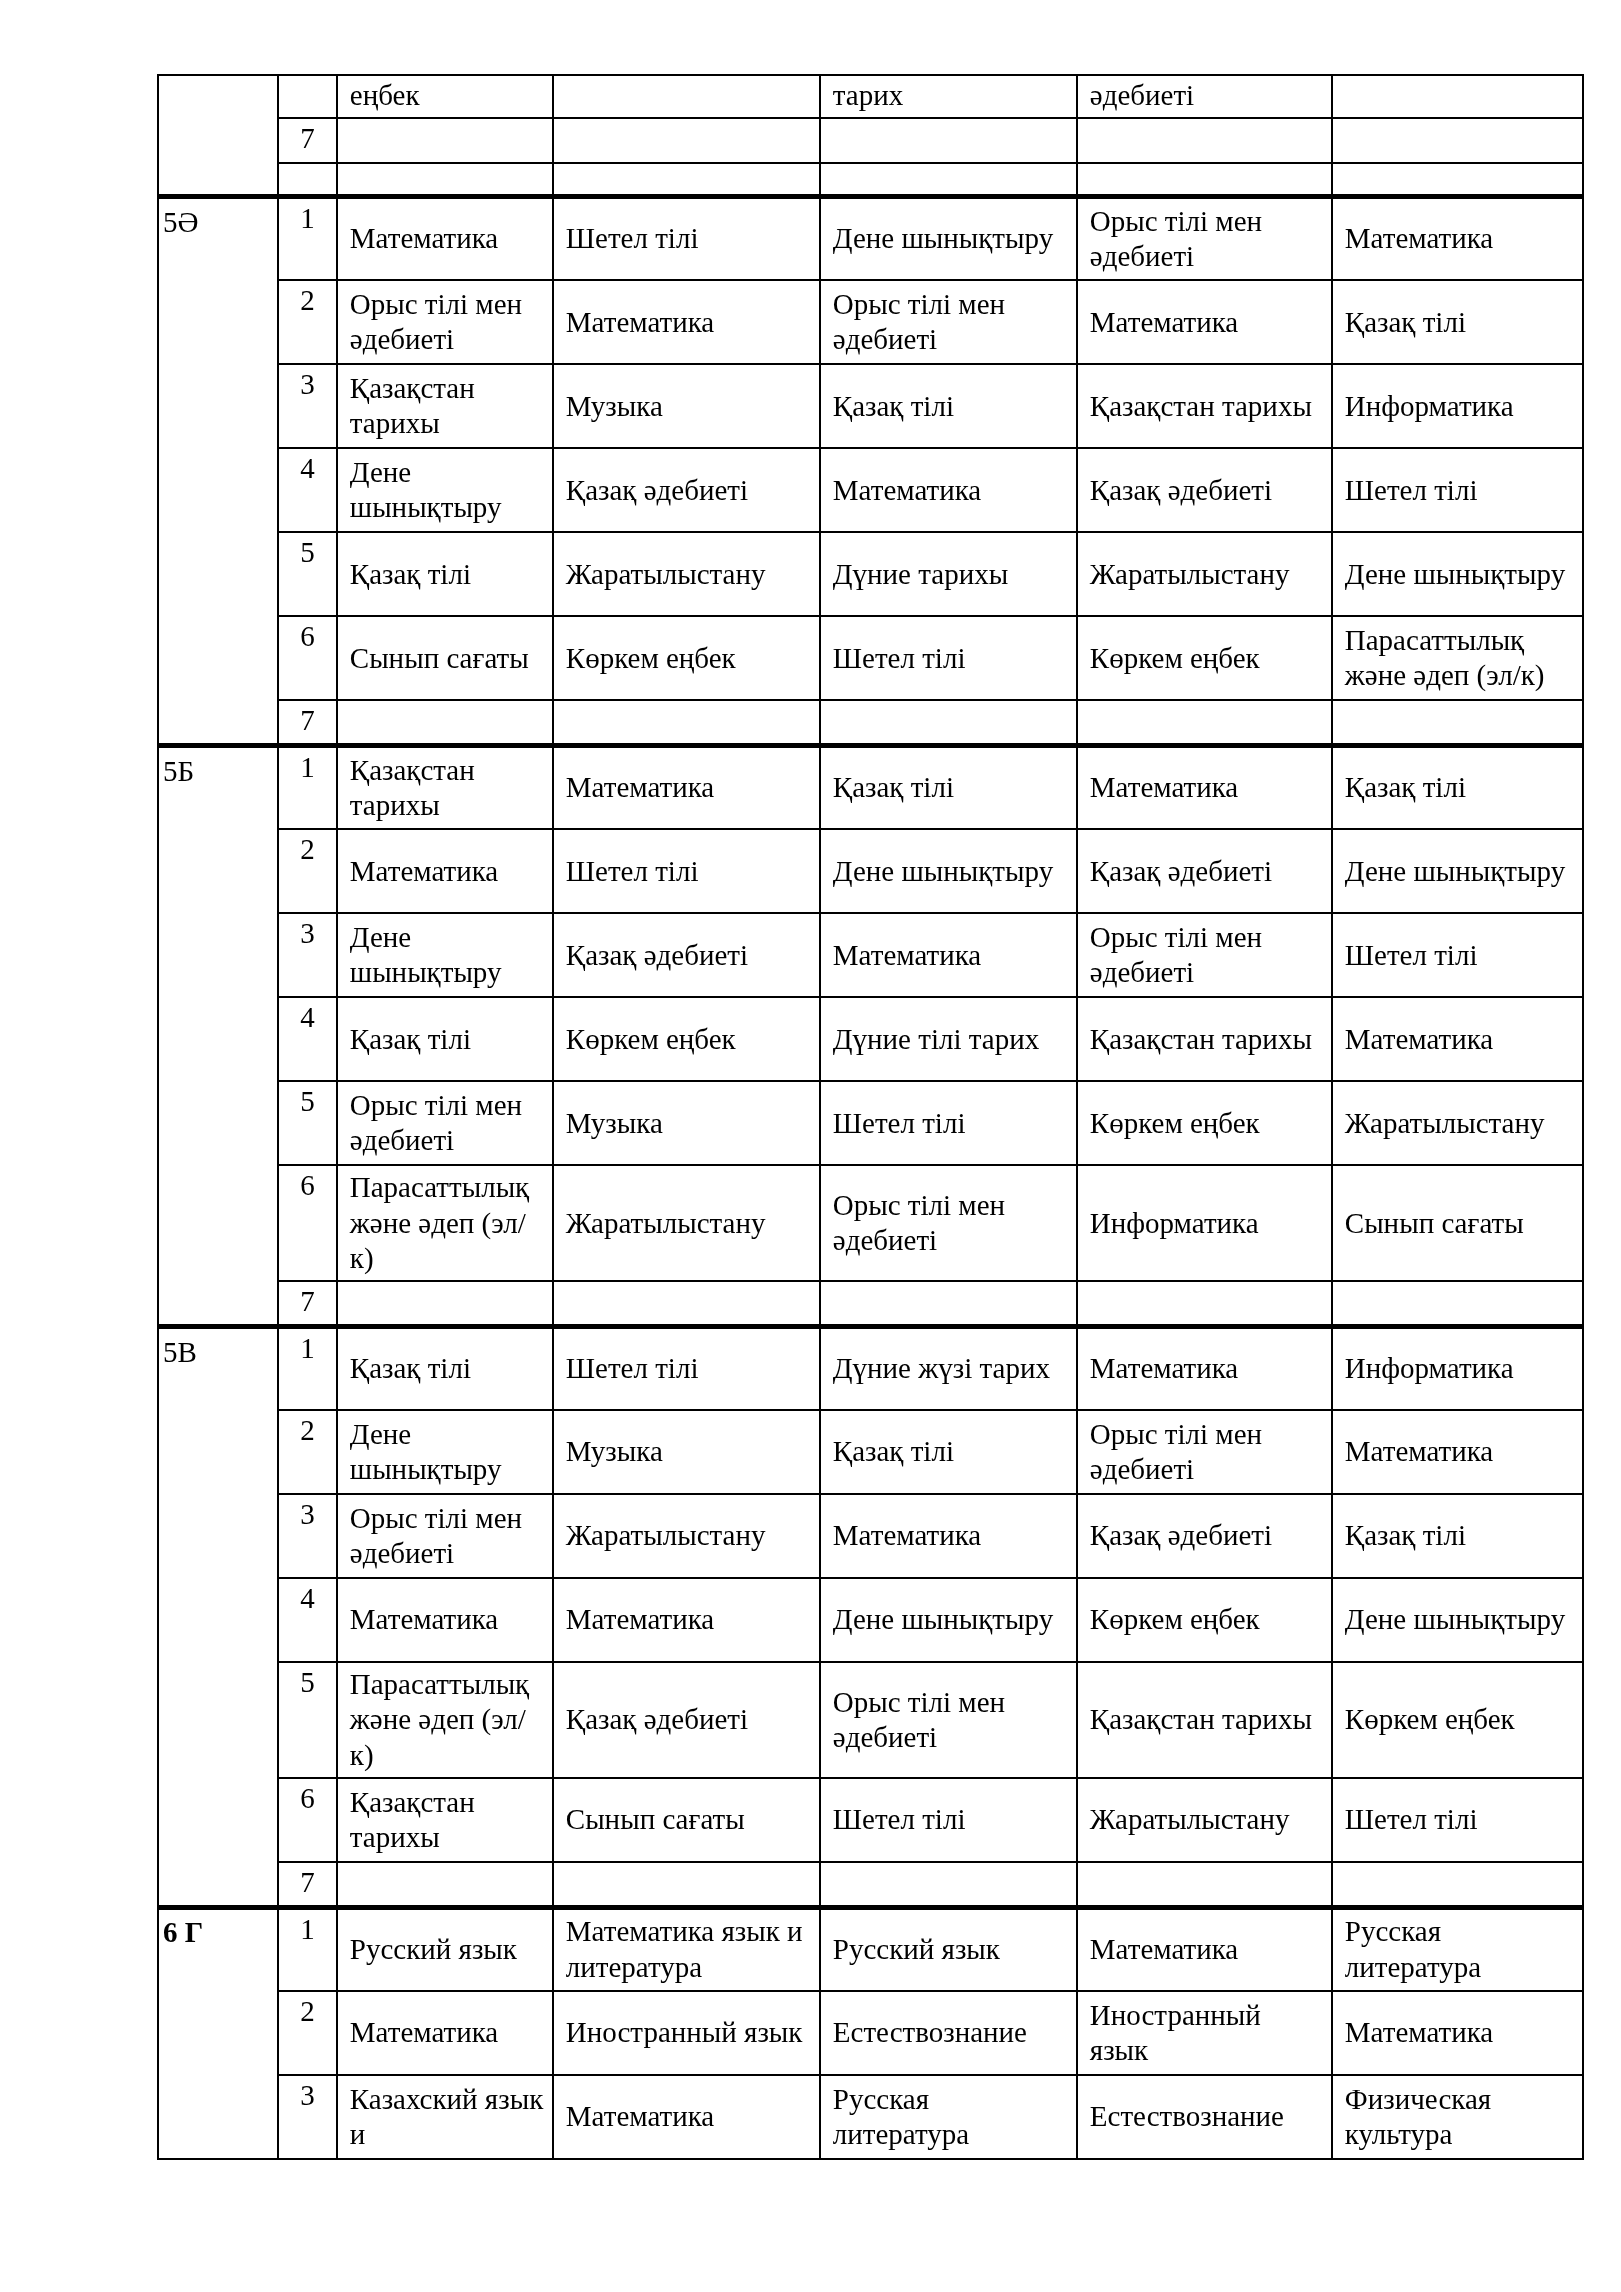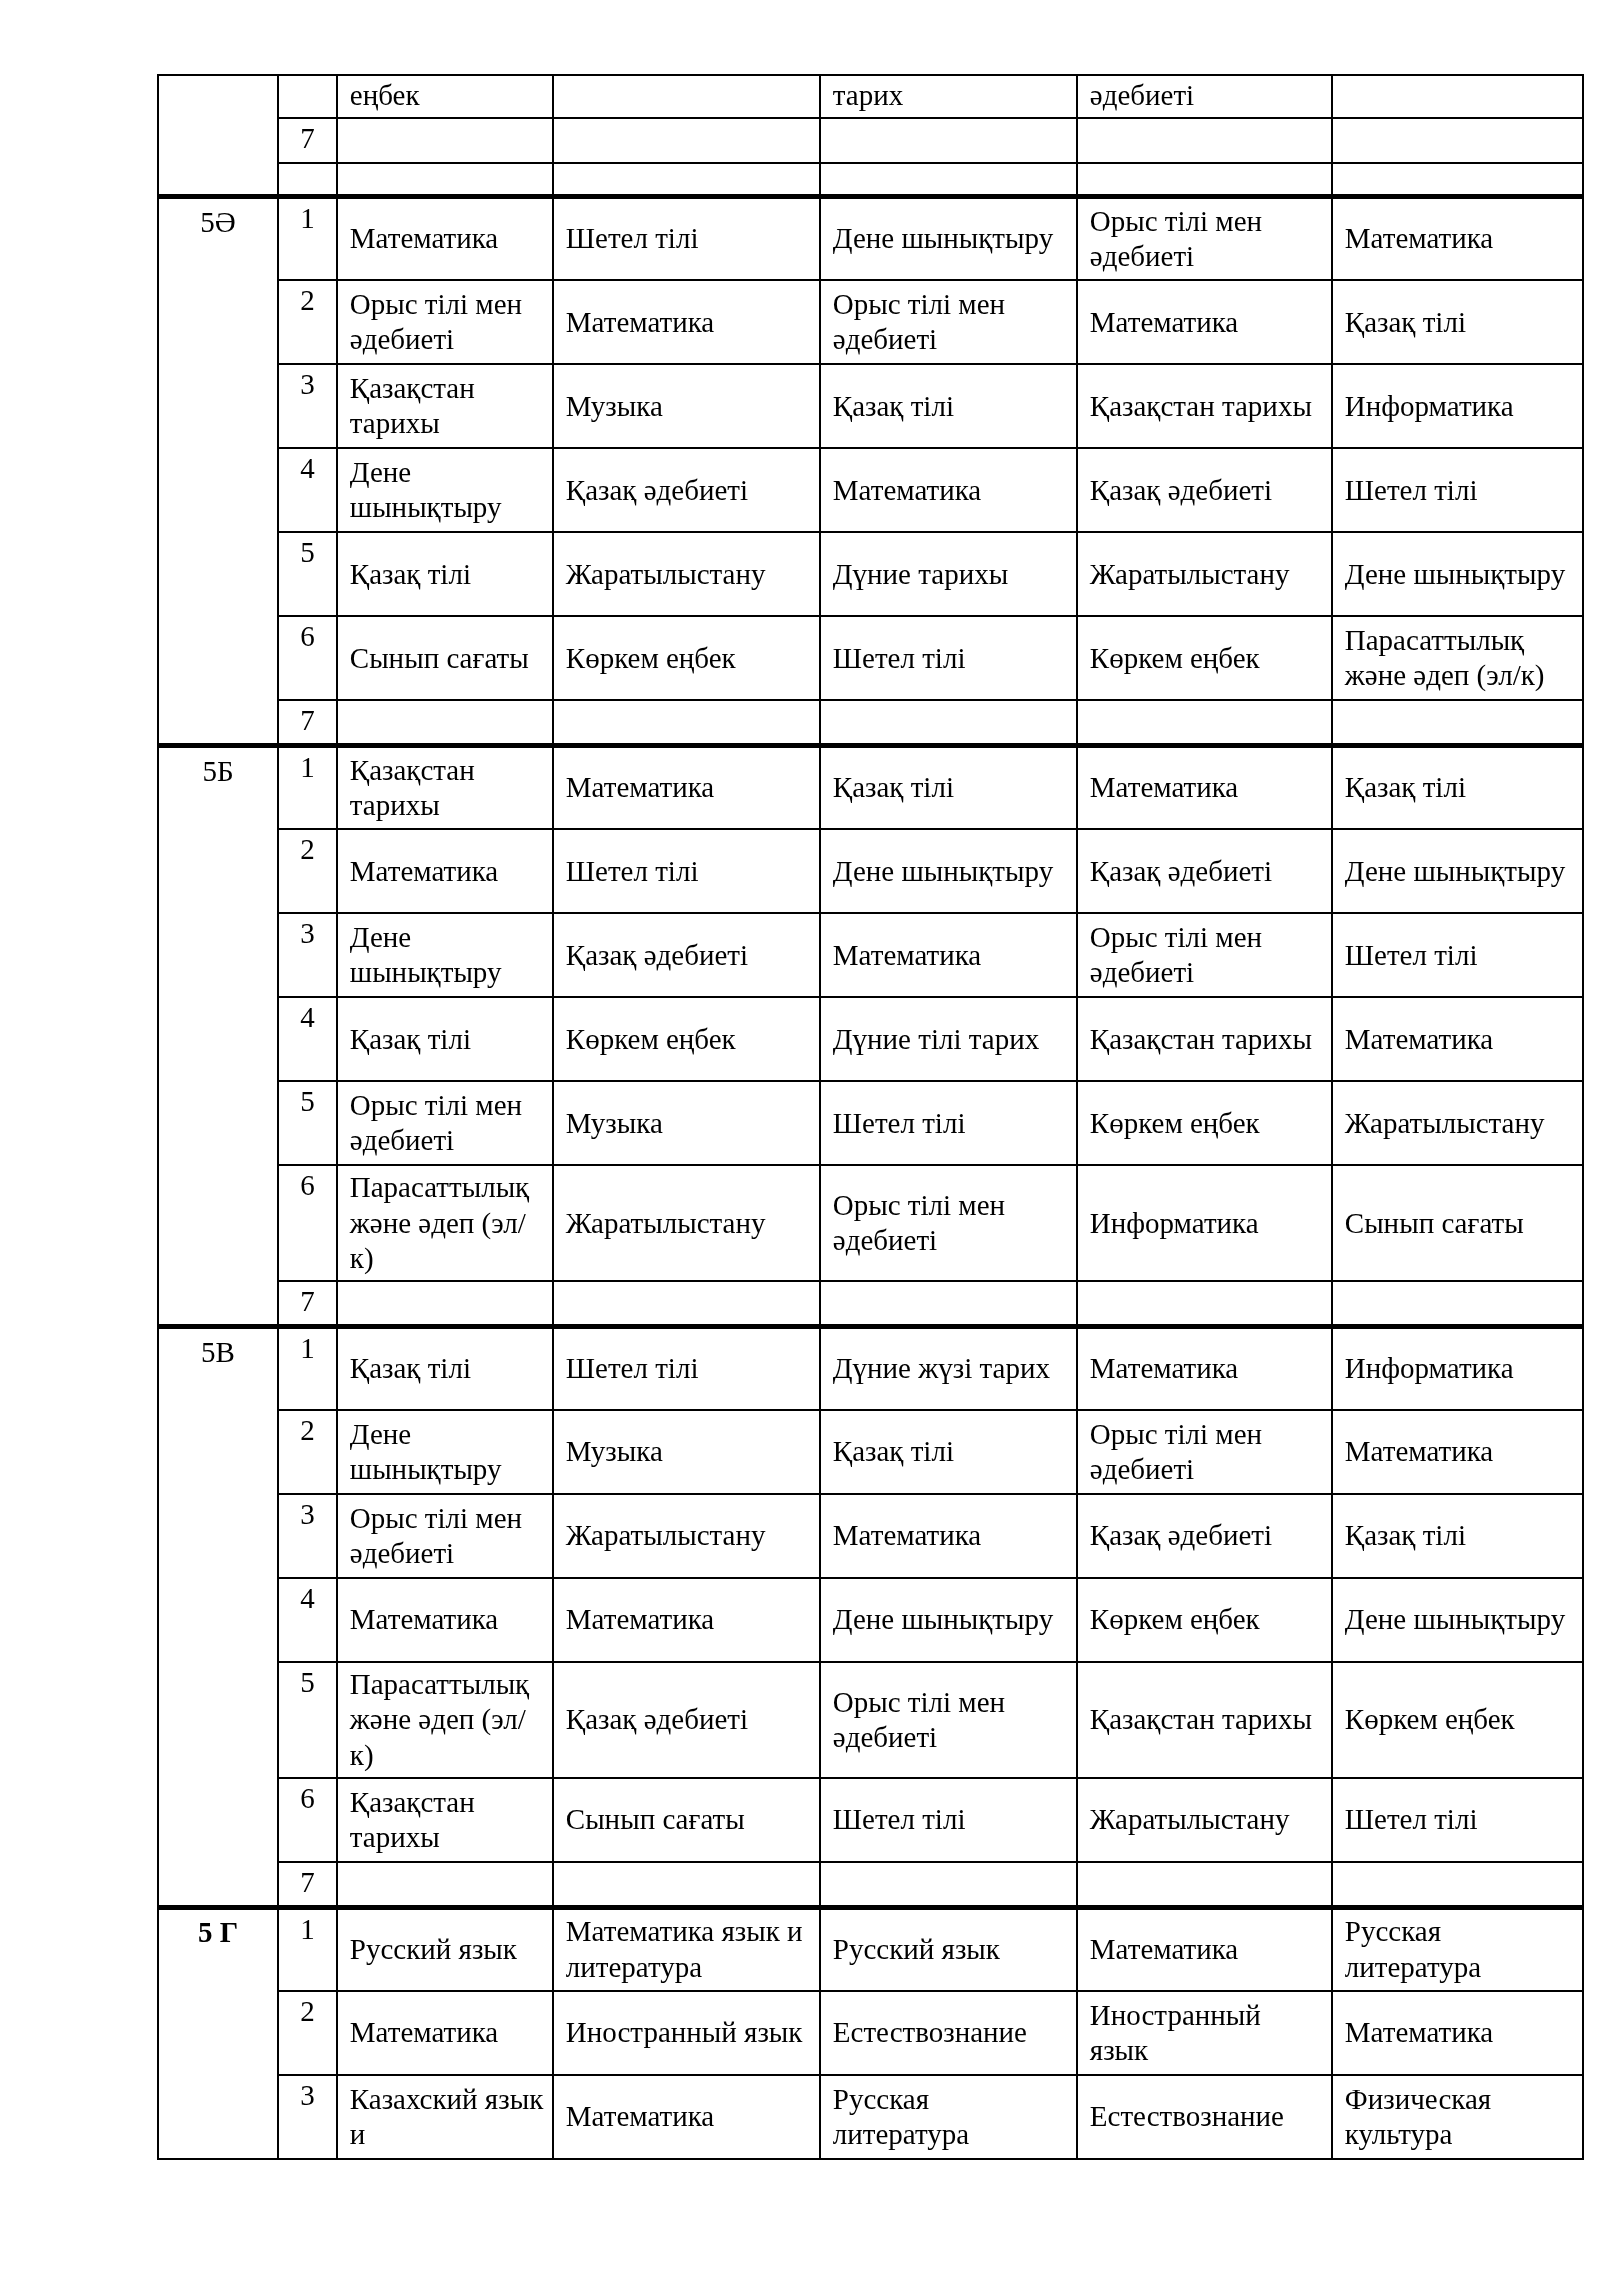--- a/index.html
+++ b/index.html
@@ -43,21 +43,21 @@
     box-sizing: border-box;
   }
   tr.row { height: 84px; }
   tr.frag-row   { height: 39px; }
   tr.seven-row  { height: 45px; }
   tr.spacer-row { height: 33px; }
   tr.empty-row  { height: 45px; }
 
   td.class-cell {
     vertical-align: top;
-    text-align: center;
+    text-align: left;
     padding: 5.9px 3.9px;
   }
   td.class-cell.bold { font-weight: bold; }
   td.num-cell {
     vertical-align: top;
     text-align: center;
     padding: 2px 2px;
   }
   td.subj-cell {
     vertical-align: middle;
@@ -274,21 +274,21 @@
         </tr>
         <tr class="empty-row">
           <td class="num-cell">7</td>
           <td class="subj-cell"></td>
           <td class="subj-cell"></td>
           <td class="subj-cell"></td>
           <td class="subj-cell"></td>
           <td class="subj-cell"></td>
         </tr>
         <tr class="row section-start">
-          <td class="class-cell bold" rowspan="3">5 Г</td>
+          <td class="class-cell bold" rowspan="3">6 Г</td>
           <td class="num-cell">1</td>
           <td class="subj-cell">Русский язык</td>
           <td class="subj-cell">Математика язык и литература</td>
           <td class="subj-cell">Русский язык</td>
           <td class="subj-cell">Математика</td>
           <td class="subj-cell">Русская литература</td>
         </tr>
         <tr class="row">
           <td class="num-cell">2</td>
           <td class="subj-cell">Математика</td>

